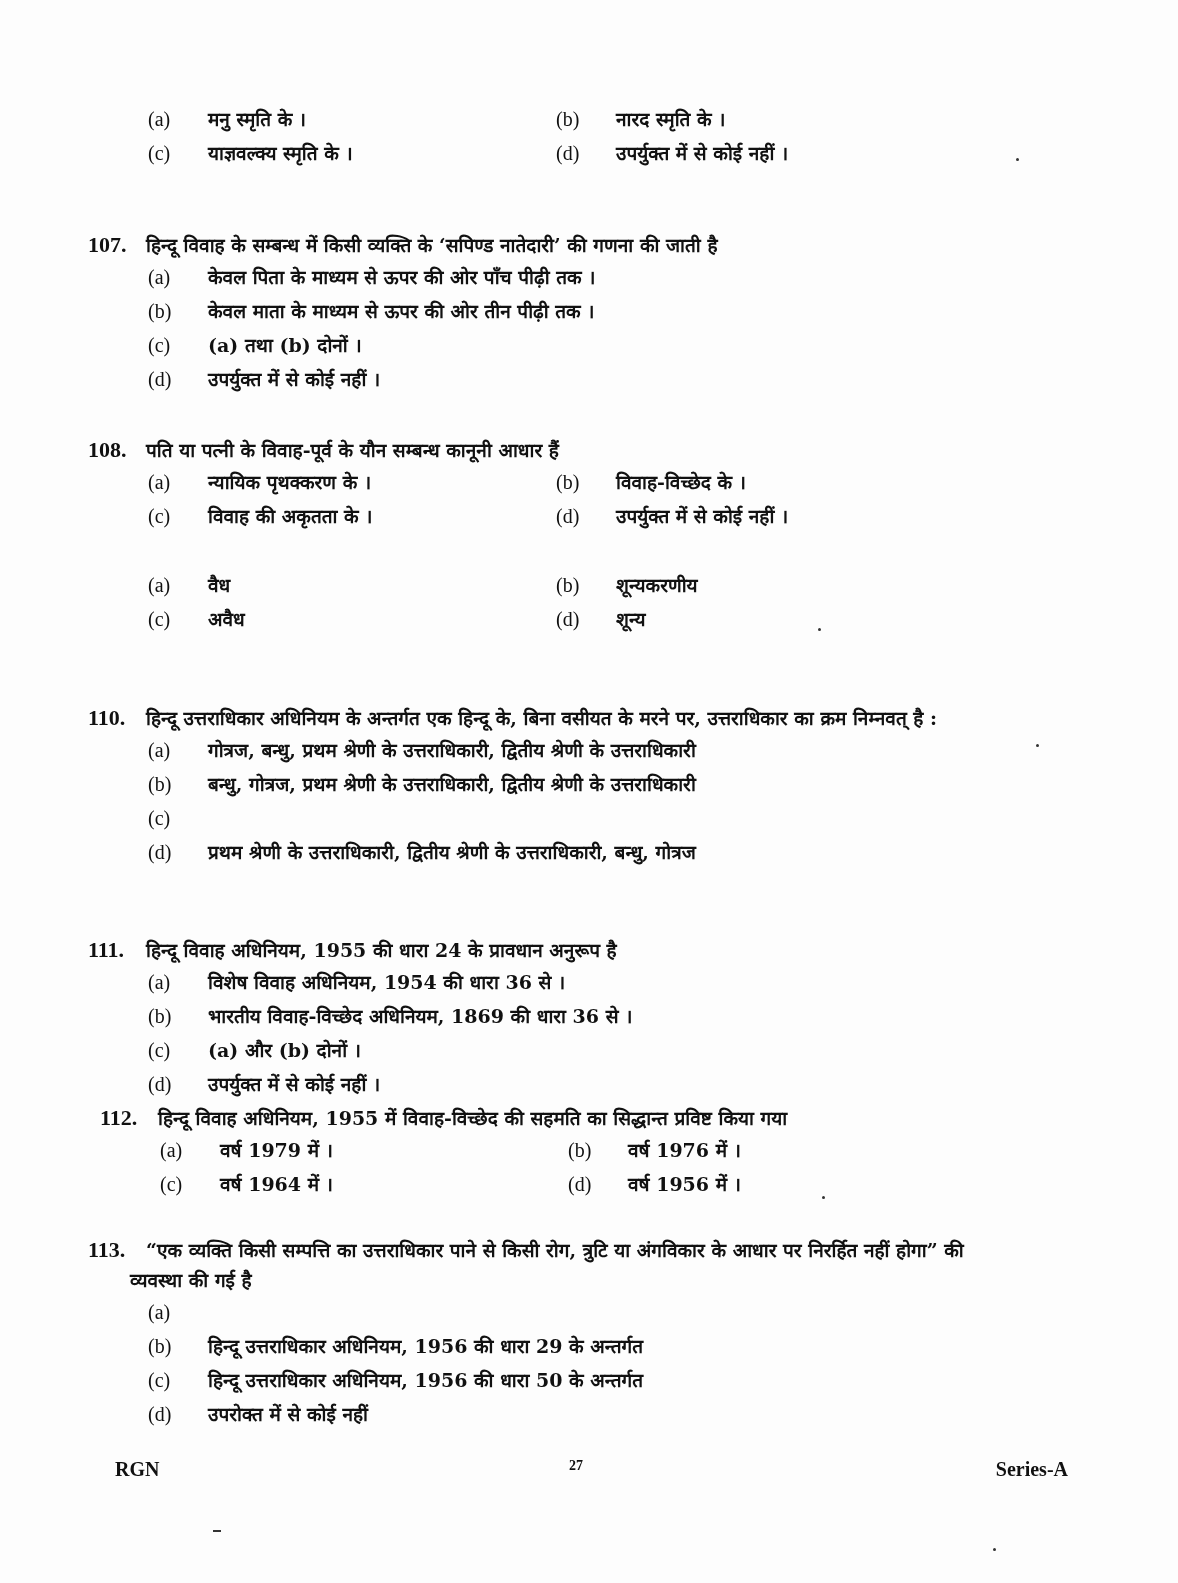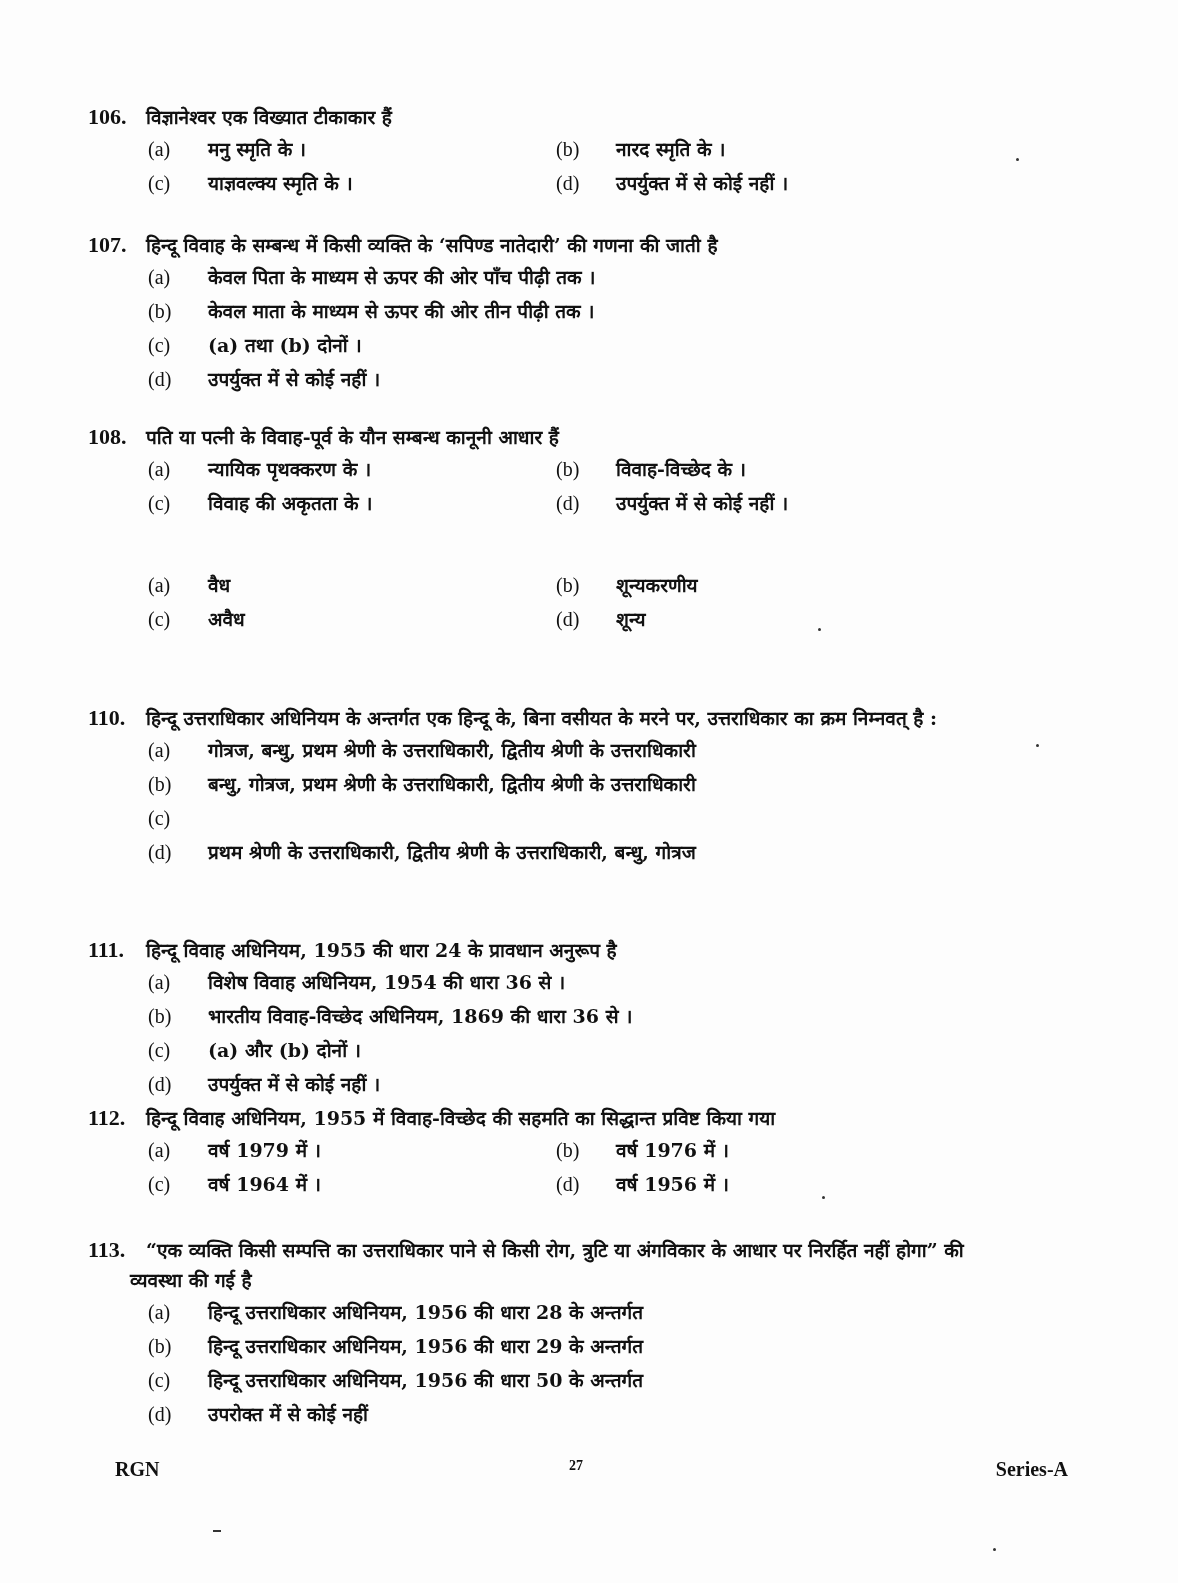--- a/index.html
+++ b/index.html
@@ -23,24 +23,20 @@
   .footer .c { position: absolute; left: 454px; font-size: 14px; }
   .footer .r { position: absolute; right: 0; }
   .speck { position: absolute; width: 3px; height: 3px; background: #333; border-radius: 50%; }
 </style>
 </head>
 <body>
 
 <div class="page">
 
   <div class="q" style="top:102px;">
-    <div class="qhead">
-      <span class="qnum">106.</span>
-      <span class="qtext">विज्ञानेश्वर एक विख्यात टीकाकार हैं</span>
-    </div>
     <div class="opts grid">
       <div class="opt">
           <span class="olabel">(a)</span>
           <span>मनु स्मृति के ।</span>
         </div>
       <div class="opt">
           <span class="olabel">(b)</span>
           <span>नारद स्मृति के ।</span>
         </div>
       <div class="opt">
@@ -72,21 +68,21 @@
           <span class="olabel">(c)</span>
           <span>(a) तथा (b) दोनों ।</span>
         </div>
       <div class="opt">
           <span class="olabel">(d)</span>
           <span>उपर्युक्त में से कोई नहीं ।</span>
         </div>
     </div>
   </div>
 
-  <div class="q" style="top:422px;">
+  <div class="q" style="top:435px;">
     <div class="qhead">
       <span class="qnum">108.</span>
       <span class="qtext">पति या पत्नी के विवाह-पूर्व के यौन सम्बन्ध कानूनी आधार हैं</span>
     </div>
     <div class="opts grid">
       <div class="opt">
           <span class="olabel">(a)</span>
           <span>न्यायिक पृथक्करण के ।</span>
         </div>
       <div class="opt">
@@ -167,21 +163,21 @@
           <span class="olabel">(c)</span>
           <span>(a) और (b) दोनों ।</span>
         </div>
       <div class="opt">
           <span class="olabel">(d)</span>
           <span>उपर्युक्त में से कोई नहीं ।</span>
         </div>
     </div>
   </div>
 
-  <div class="q" style="top:1103px;">
+  <div class="q" style="top:1103px;margin-left:12px;">
     <div class="qhead">
       <span class="qnum">112.</span>
       <span class="qtext">हिन्दू विवाह अधिनियम, 1955 में विवाह-विच्छेद की सहमति का सिद्धान्त प्रविष्ट किया गया</span>
     </div>
     <div class="opts grid">
       <div class="opt">
           <span class="olabel">(a)</span>
           <span>वर्ष 1979 में ।</span>
         </div>
       <div class="opt">
@@ -201,21 +197,20 @@
 
   <div class="q" style="top:1235px; width:1000px;">
     <div class="qhead">
       <span class="qnum">113.</span>
       <span class="qtext">“एक व्यक्ति किसी सम्पत्ति का उत्तराधिकार पाने से किसी रोग, त्रुटि या अंगविकार के आधार पर निरर्हित नहीं होगा” की</span>
     </div>
     <div class="qtext2">व्यवस्था की गई है</div>
     <div class="opts">
       <div class="opt">
           <span class="olabel">(a)</span>
-          <span>हिन्दू उत्तराधिकार अधिनियम, 1956 की धारा 28 के अन्तर्गत</span>
         </div>
       <div class="opt">
           <span class="olabel">(b)</span>
           <span>हिन्दू उत्तराधिकार अधिनियम, 1956 की धारा 29 के अन्तर्गत</span>
         </div>
       <div class="opt">
           <span class="olabel">(c)</span>
           <span>हिन्दू उत्तराधिकार अधिनियम, 1956 की धारा 50 के अन्तर्गत</span>
         </div>
       <div class="opt">

